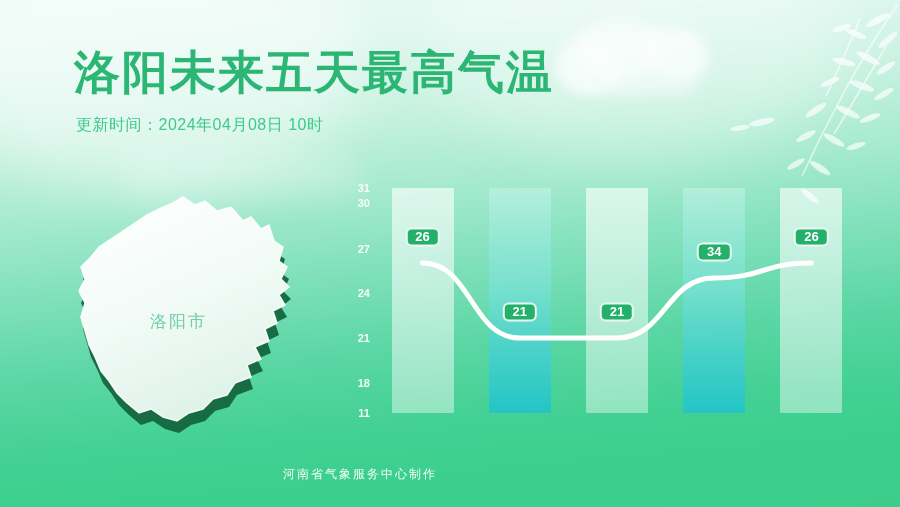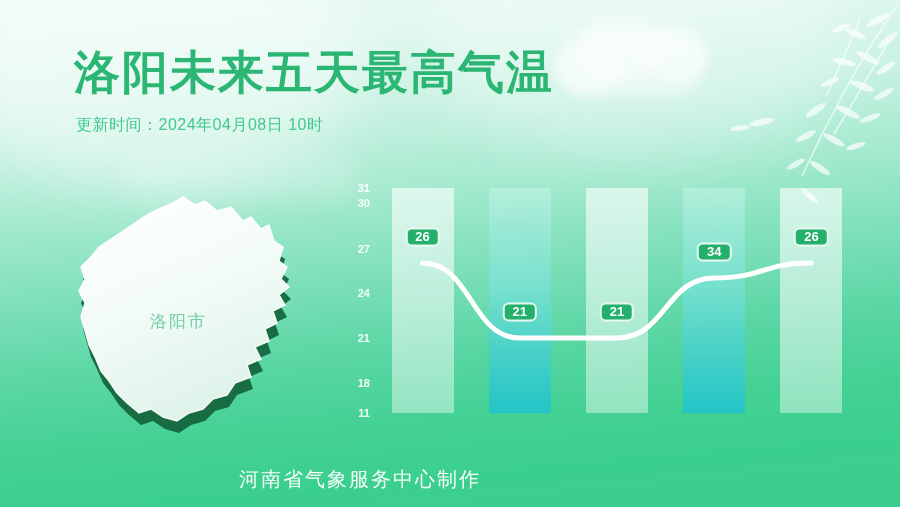--- a/index.html
+++ b/index.html
@@ -62,21 +62,21 @@
     line-height:1.15;white-space:nowrap;
   }
   .xaxis{position:absolute;left:34px;top:228px;width:486px;display:flex;}
   .xtick{
     flex:1;text-align:center;
     font-size:12.5px;font-weight:bold;color:#ffffff;letter-spacing:.3px;
   }
   
   .footer{
     position:absolute;left:0;top:466px;width:720px;text-align:center;
-    font-size:20px;color:rgba(255,255,255,.95);letter-spacing:2px;
+    font-size:12px;color:rgba(255,255,255,.95);letter-spacing:2px;
   }
 </style>
 </head>
 <body>
 
 <div class="stage">
 
   <div class="glow g1"></div>
   <div class="glow g2"></div>
 

